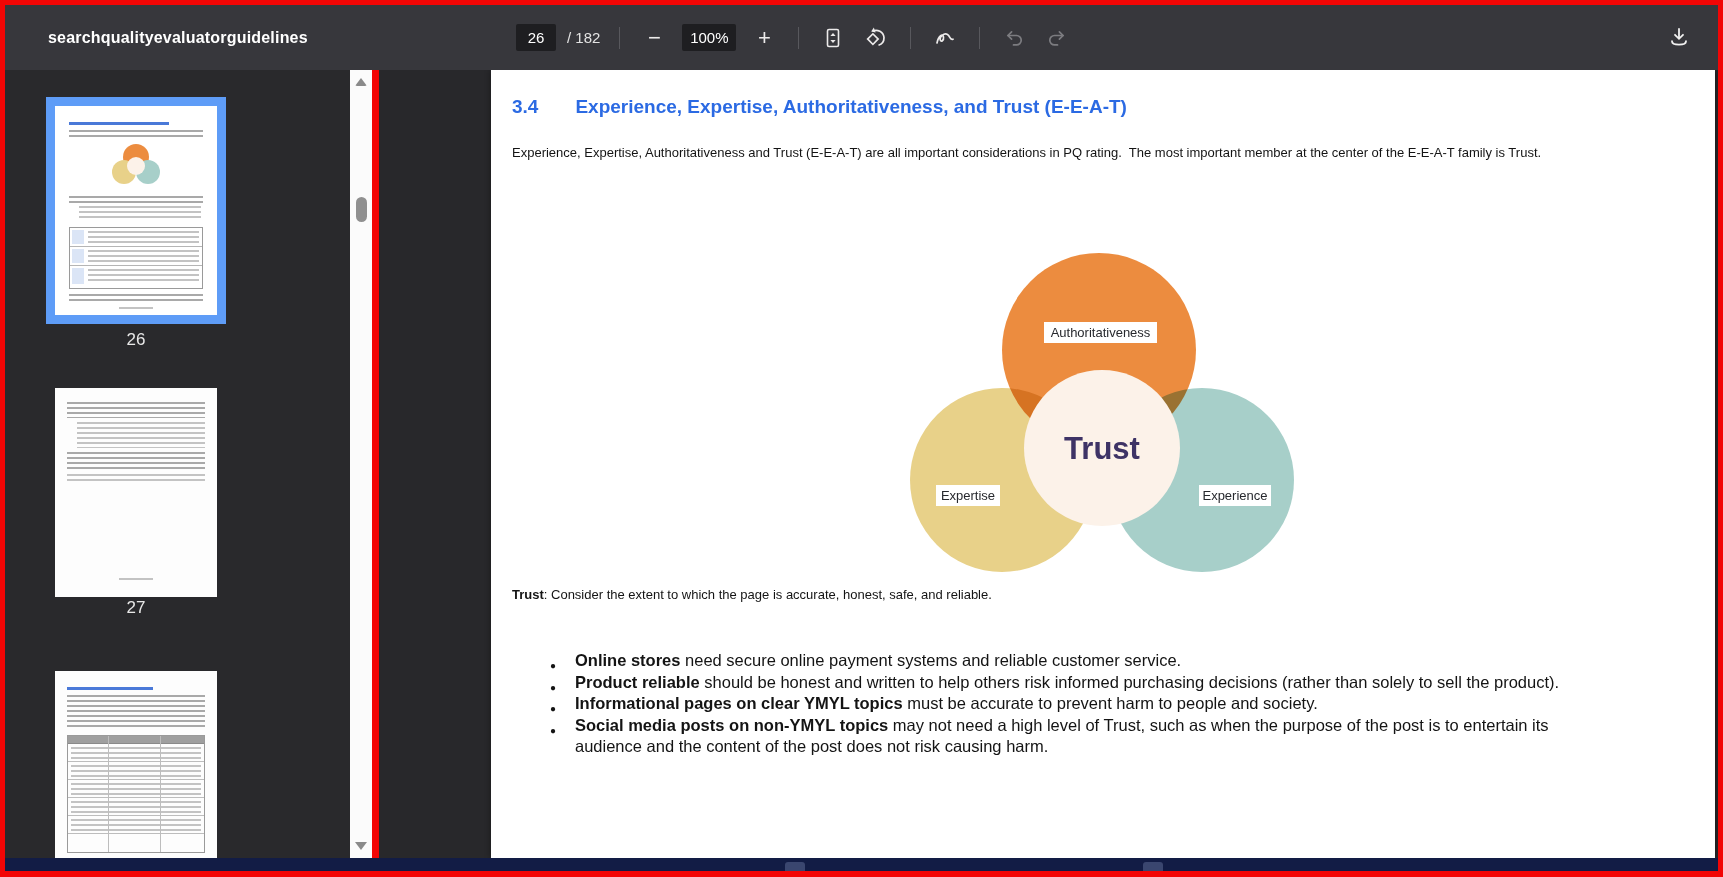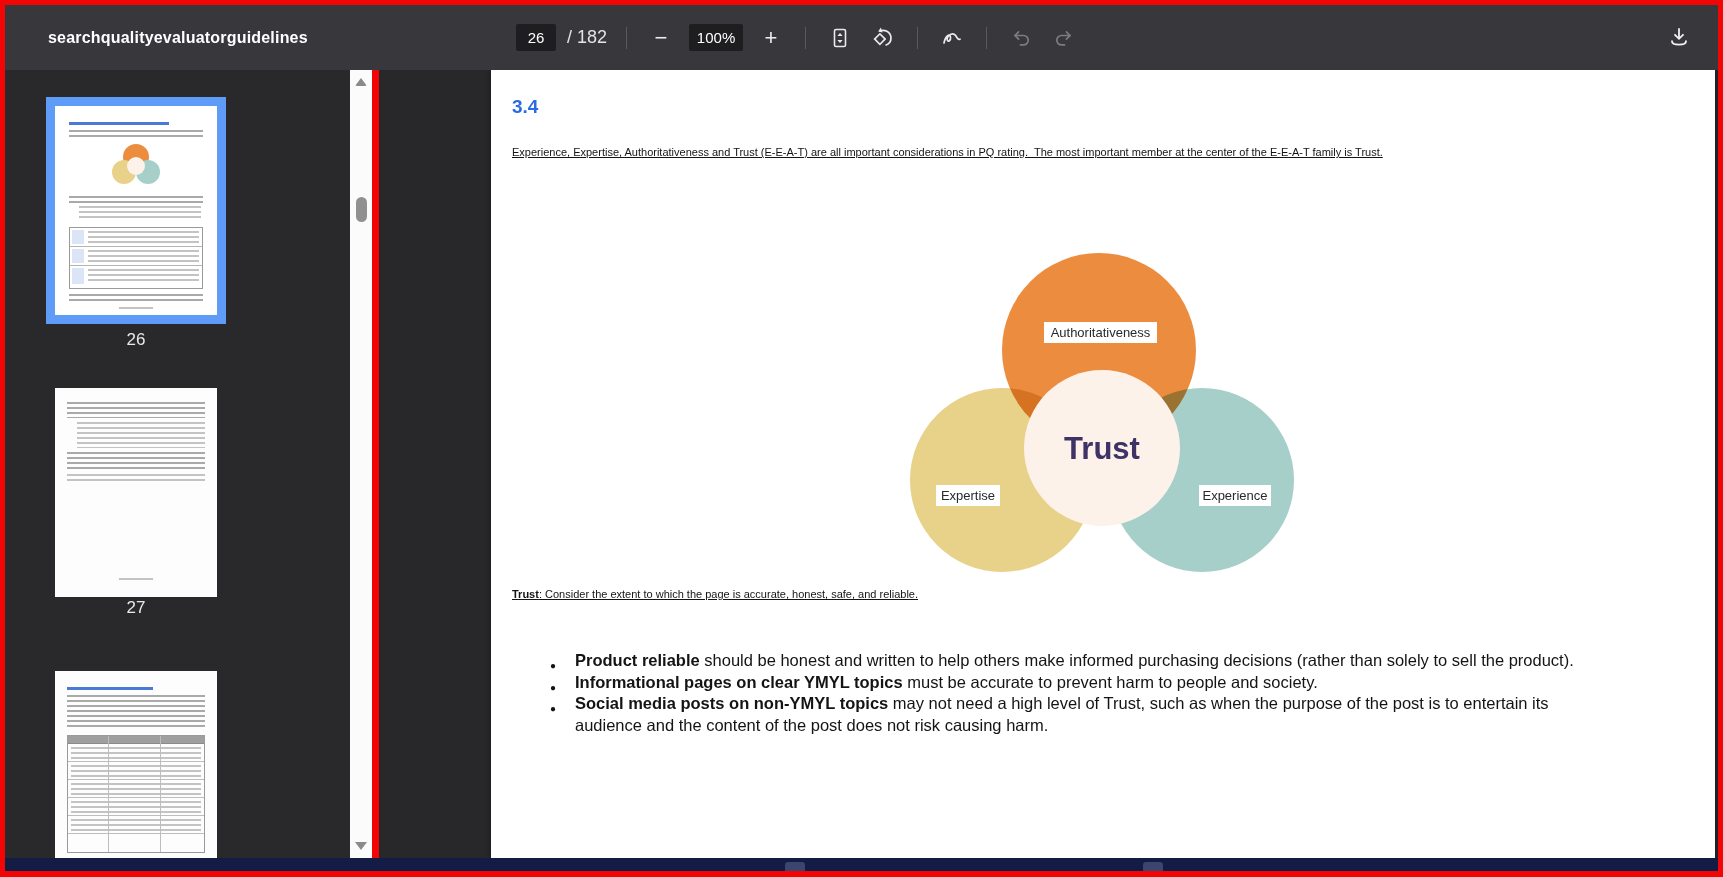--- a/index.html
+++ b/index.html
@@ -8,21 +8,21 @@
 
   .frame { position:relative; width:1723px; height:877px; background:#f20505; overflow:hidden;padding-left:40px; }
 
   
   .toolbar { position:absolute; left:5px; top:5px; width:1713px; height:65px; background:#37373c; display:flex; align-items:center; }
   .doc-title { position:absolute; left:43px; top:0; height:100%; display:flex; align-items:center; color:#ffffff; font-size:16px; font-weight:700; letter-spacing:.2px; }
   .controls { position:absolute; left:511px; top:0; height:100%; display:flex; align-items:center; gap:13px; }
   .page-box, .zoom-box { background:#1e1e21; color:#fff; font-size:15px; text-align:center; border:none; border-radius:2px; height:27px; }
   .page-box { width:40px; }
   .zoom-box { width:54px; display:flex; align-items:center; justify-content:center; }
-  .page-total { color:#e3e3e3; font-size:18px; margin-left:-2px; }
+  .page-total { color:#e3e3e3; font-size:15px; margin-left:-2px; }
   .tb-sep { width:1px; height:22px; background:#58585d; margin:0 6px; }
   .tb-btn { width:30px; height:30px; display:flex; align-items:center; justify-content:center; background:transparent; border:none; color:#eceaea; font-size:20px; cursor:pointer; }
   .tb-btn svg { display:block; }
   .tb-btn.disabled { color:#7c7c80; }
   .glyph-btn { font-size:22px; font-weight:400; line-height:1; }
   .download-btn { position:absolute; right:24px; top:17px; }
 
   
   .viewer { position:absolute; left:5px; top:70px; width:1713px; height:788px; display:flex; overflow:hidden; }
   .sidebar { position:relative; width:345px; height:100%; background:#29292c; flex:none; }
@@ -66,21 +66,21 @@
   .scroll-up { top:2px; }
   .scroll-down { bottom:2px; }
   .tri-up { width:0; height:0; border-left:6px solid transparent; border-right:6px solid transparent; border-bottom:8px solid #8a8a8a; border-radius:2px; }
   .tri-down { width:0; height:0; border-left:6px solid transparent; border-right:6px solid transparent; border-top:8px solid #8a8a8a; }
   .scroll-thumb { position:absolute; left:6px; top:127px; width:11px; height:25px; background:#909090; border-radius:6px; cursor:pointer; }
 
   
   .page { position:absolute; left:112px; top:0; width:1224px; height:788px; background:#ffffff; box-shadow:0 0 6px rgba(0,0,0,.45); }
   .h-sec { position:absolute; left:21px; top:26px; color:#2b6ae3; font-size:19px; font-weight:700; display:flex; }
   .h-num { margin-right:37px; }
-  .doc-par { position:absolute; left:21px; color:#141414; font-size:11px; line-height:21.5px; white-space:pre-wrap;text-decoration:underline; }
+  .doc-par { position:absolute; left:21px; color:#141414; font-size:13px; line-height:21.5px; white-space:pre-wrap; }
   .intro { top:72px; width:1092px; }
   .trustline { top:514px; width:1092px; }
   .typeline { top:558px; width:1092px; }
   .b { font-weight:700; }
   .bullets { position:absolute; left:21px; top:580px; width:1085px; list-style:none; }
   .bullets li { position:relative; padding-left:63px; color:#141414; font-size:16.5px; line-height:21.5px; white-space:pre-wrap; }
   .bullets li::before { content:"●"; position:absolute; left:38px; top:5px; font-size:10px; color:#141414; }
 
   .venn { position:absolute; left:396px; top:155px; }
   .venn-label { font-size:13px; font-weight:500; }
@@ -255,20 +255,21 @@
       <div class="scroll-down">
           <span class="tri-down"></span>
         </div>
     </div>
 
     <div class="main">
       <div class="page">
 
         <div class="h-sec">
           <span class="h-num">3.4</span>
+          <span>Experience, Expertise, Authoritativeness, and Trust (E-E-A-T)</span>
         </div>
 
         <p class="doc-par intro">Experience, Expertise, Authoritativeness and Trust (E-E-A-T) are all important considerations in PQ rating.  The most important member at the center of the E-E-A-T family is Trust.</p>
 
         <svg class="venn" width="430" height="360" viewBox="0 0 430 360">
           <circle cx="212" cy="125" r="97" fill="#ec8c3f"></circle>
           <circle cx="115" cy="255" r="92" style="mix-blend-mode:multiply" fill="#e8d189"></circle>
           <circle cx="315" cy="255" r="92" style="mix-blend-mode:multiply" fill="#a7cfc9"></circle>
           <circle cx="215" cy="223" r="78" fill="#fcf2e9"></circle>
 
@@ -281,21 +282,22 @@
           <rect x="312" y="260" width="72" height="21" fill="#ffffff"></rect>
           <text class="venn-label" x="348" y="275" text-anchor="middle" fill="#27292e">Experience</text>
 
           <text class="trust-word" x="215" y="234" text-anchor="middle" fill="#3e3366">Trust</text>
         </svg>
 
         <p class="doc-par trustline"><span class="b">Trust</span><span>: Consider the extent to which the page is accurate, honest, safe, and reliable.</span></p>
 
 
         <ul class="bullets">
-          <li><span class="b">Product reliable</span><span> should be honest and written to help others make informed purchasing decisions (rather than solely to sell the product).</span></li>
+          <li><span class="b">Online stores</span><span> need secure online payment systems and reliable customer service.</span></li>
+          <li><span class="b">Product reliable</span><span> should be honest and written to help others risk informed purchasing decisions (rather than solely to sell the product).</span></li>
           <li><span class="b">Informational pages on clear YMYL topics</span><span> must be accurate to prevent harm to people and society.</span></li>
           <li><span class="b">Social media posts on non-YMYL topics</span><span> may not need a high level of Trust, such as when the purpose of the post is to entertain its audience and the content of the post does not risk causing harm.</span></li>
         </ul>
 
       </div>
     </div>
   </div>
 
   <div class="navy">
     <div class="navy-pill pill1"></div>

